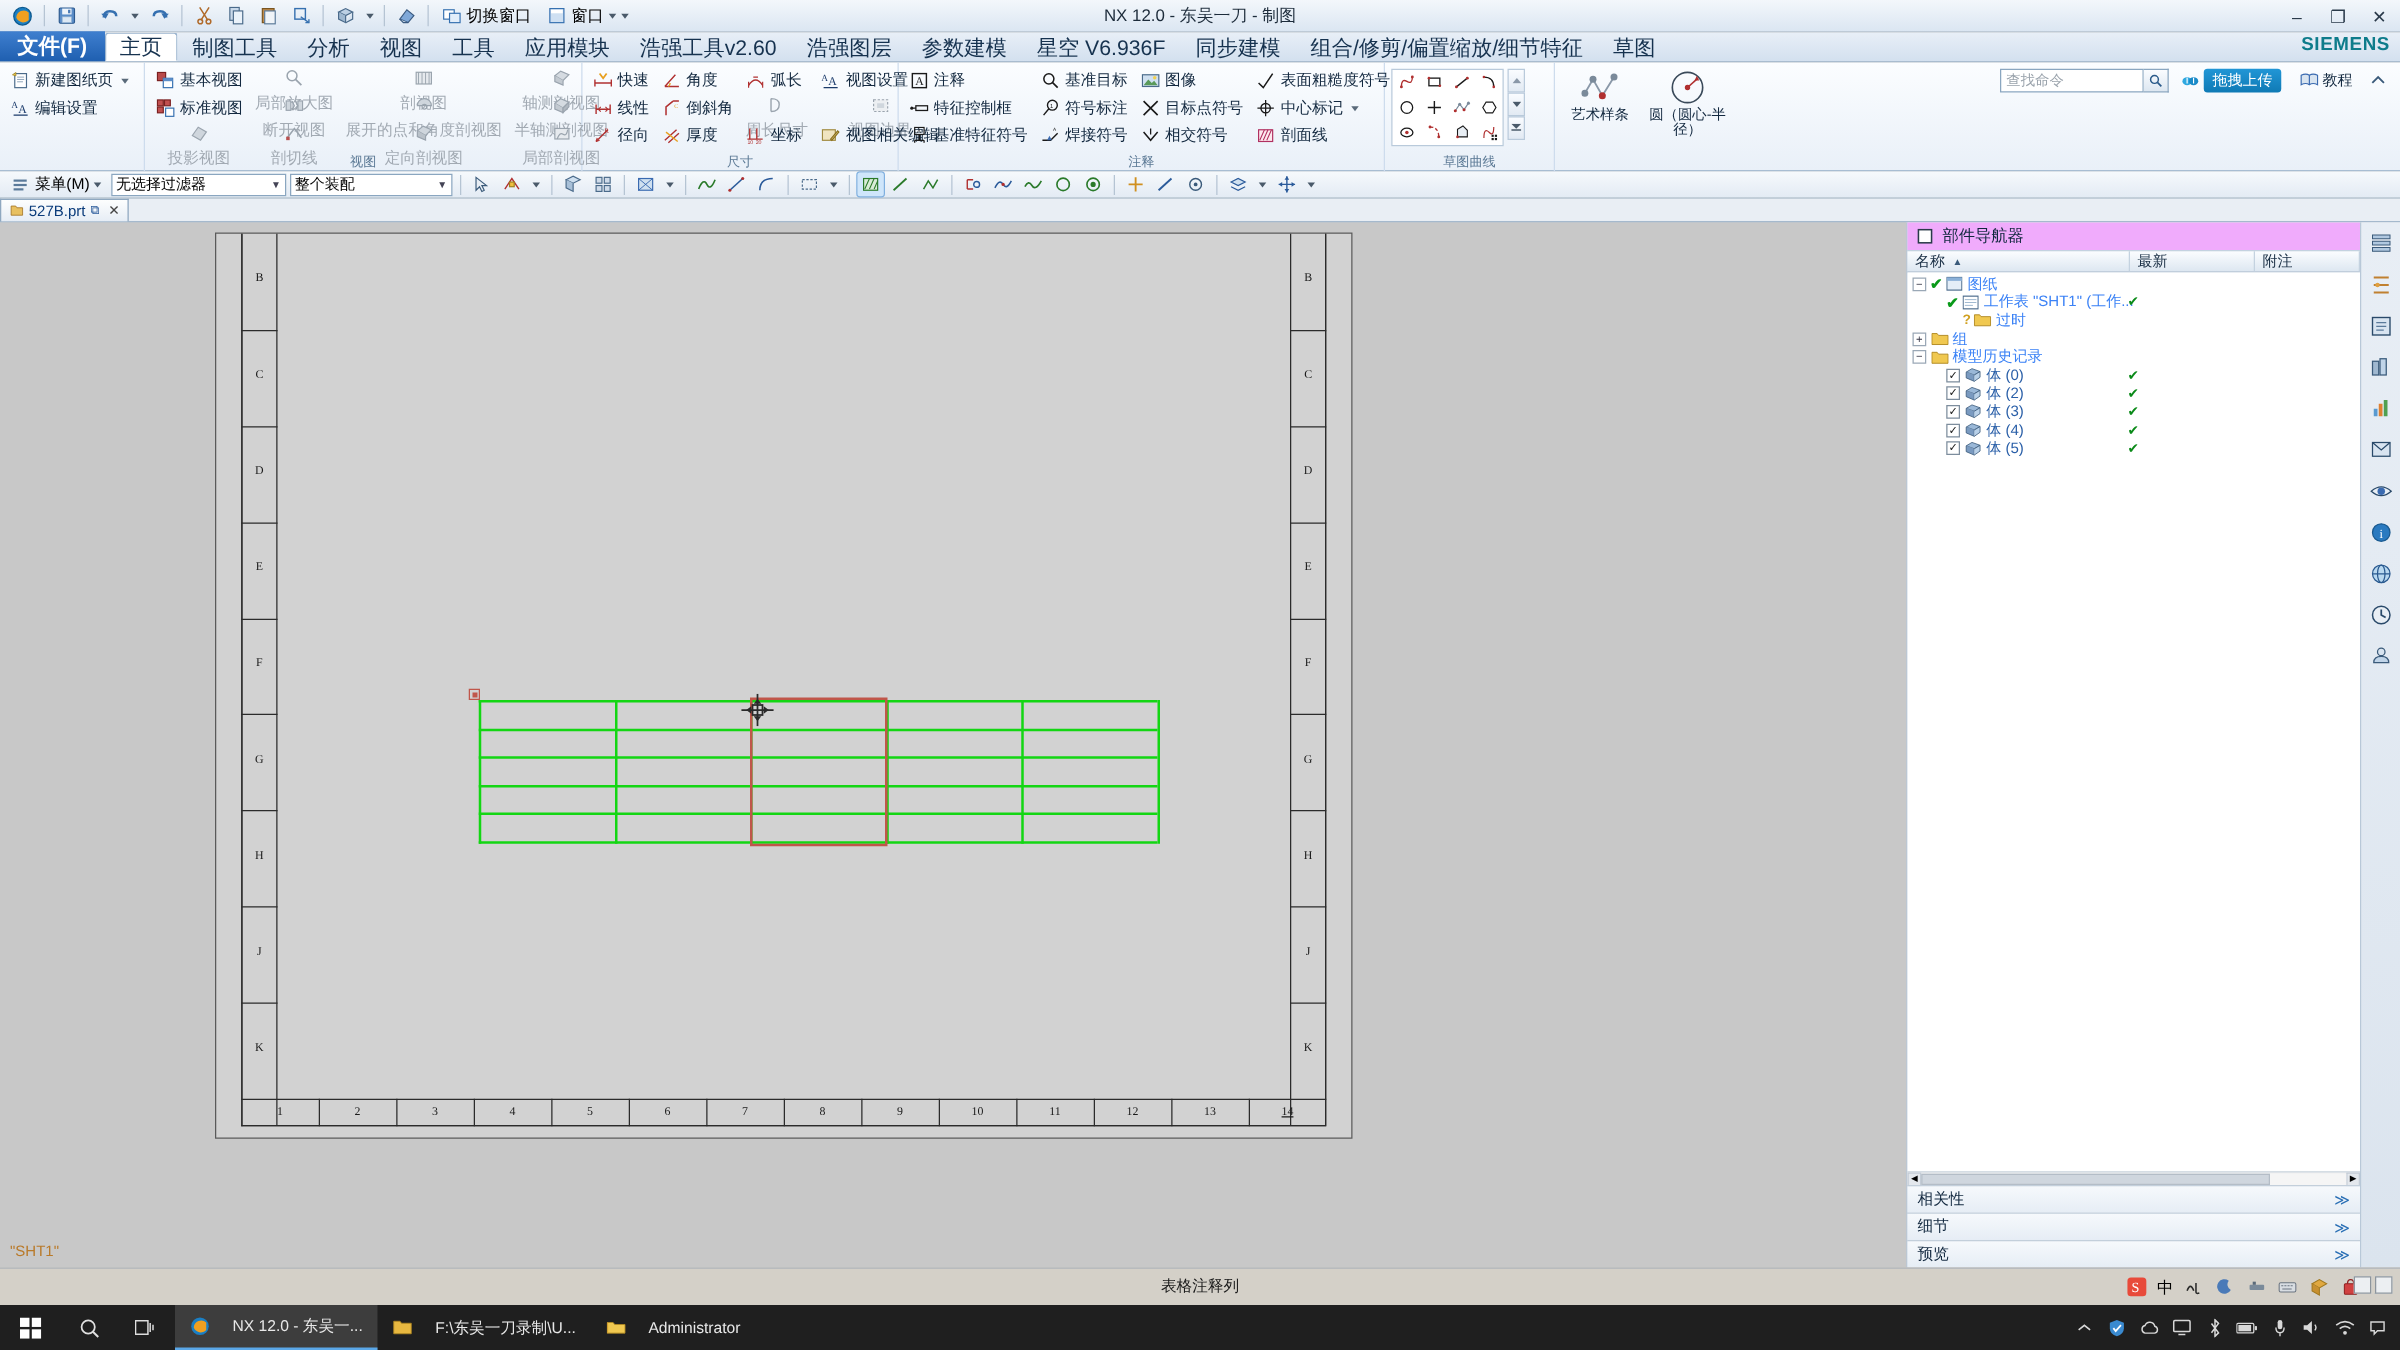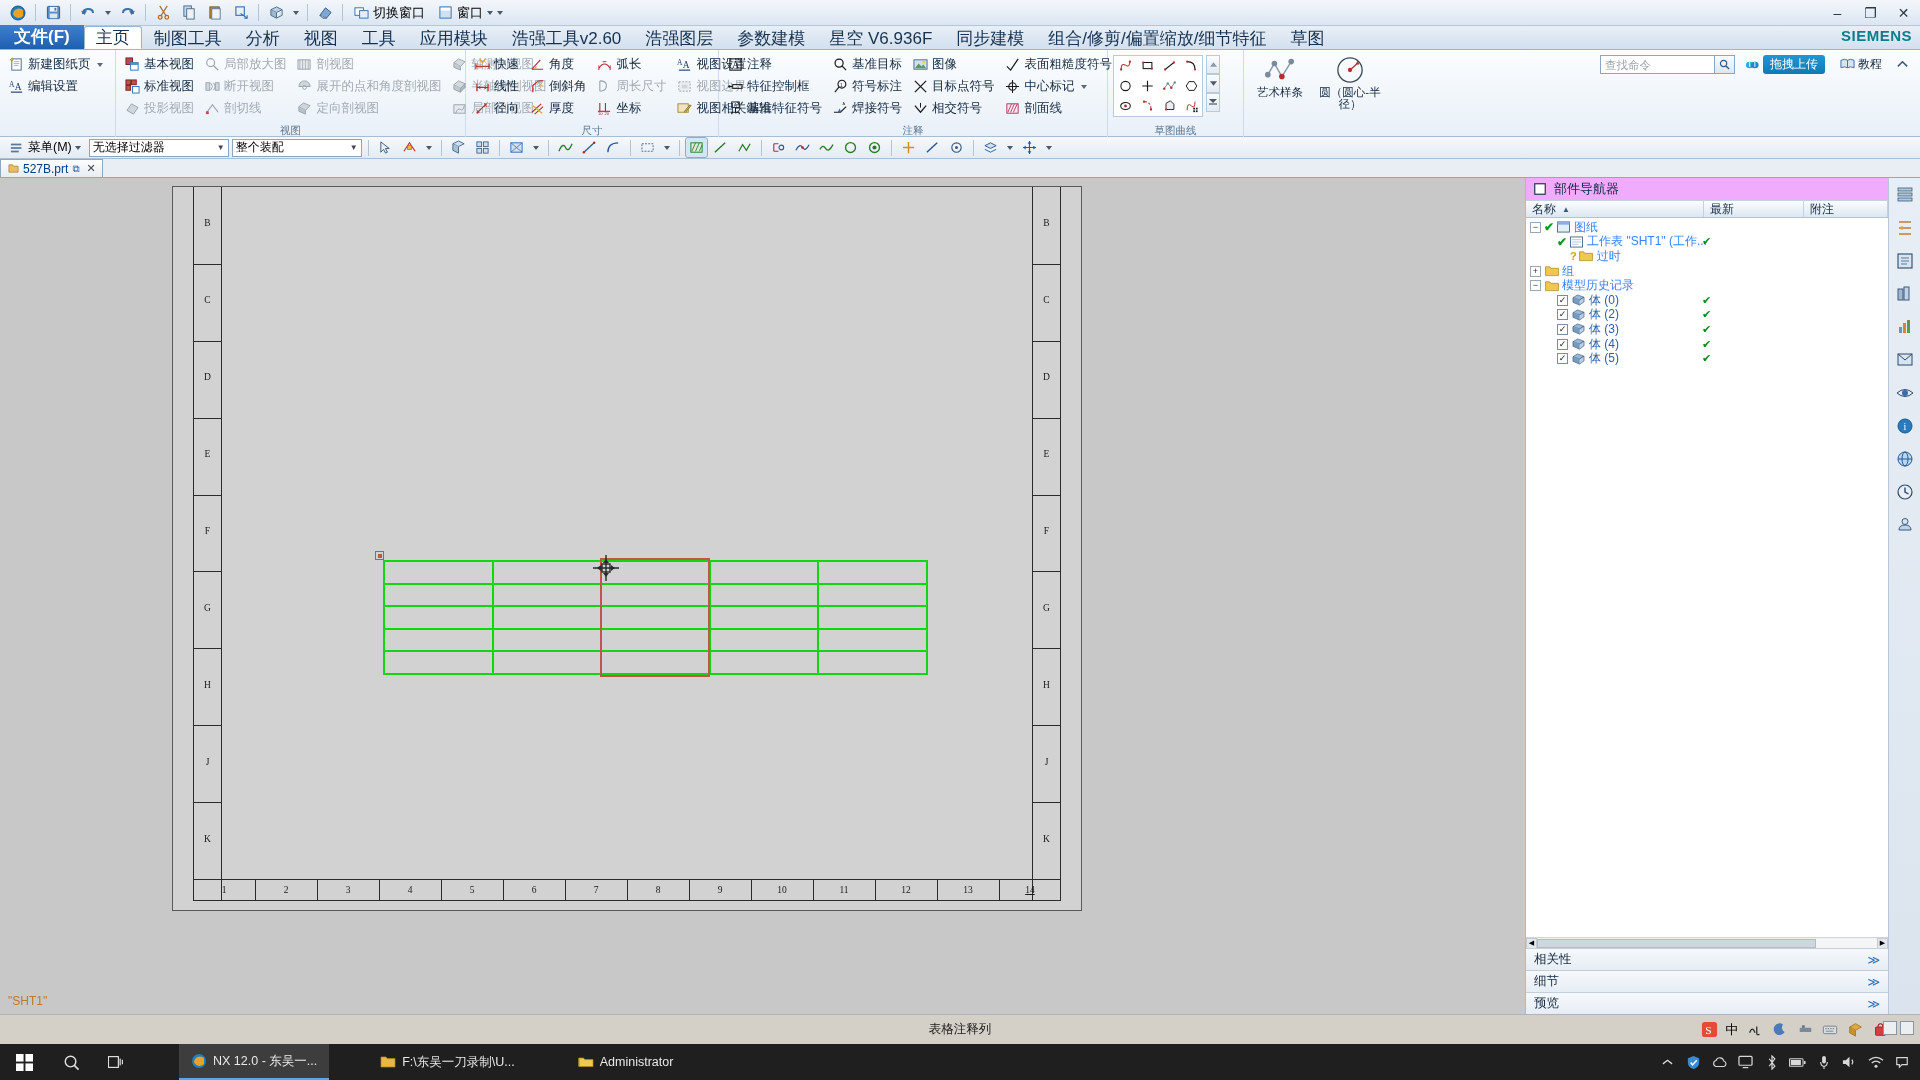--- a/index.html
+++ b/index.html
@@ -24,21 +24,21 @@
   .tab.active { background:#fff; border:1px solid #9bb4ce; border-bottom:1px solid #fff; height:23px; line-height:22px; border-radius:3px 3px 0 0;}
   #siemens { position:absolute; right:8px; top:1px; font-size:15px; font-weight:bold; color:#0e7c8b; letter-spacing:.5px;}
 
   
   #ribbon { height:87px; background:linear-gradient(to bottom,#fbfdff,#e9f0f8); border-bottom:1px solid #a8bdd2; display:flex; position:relative;}
   .rgroup { display:flex; flex-direction:column; height:87px; border-right:1px solid #cddced; position:relative;}
   .rgroup-body { flex:1; display:flex; align-items:flex-start; padding:4px 5px 0 5px; gap:2px;}
   .rgroup-label { height:13px; font-size:10.5px; color:#5a7894; text-align:center; line-height:13px;}
   .rcol { display:flex; flex-direction:column; gap:1px;}
   .ritem { display:flex; align-items:center; gap:4px; height:21px; padding:0 5px 0 3px; font-size:12.5px; color:#12283f; cursor:pointer; white-space:nowrap; border-radius:2px;}
-  .ritem.dis { color:#a2aab3; cursor:default;}
+  .ritem.dis { color:#a2aab3; cursor:default;flex-direction:column;}
   .ico { width:16px; height:16px; flex:none; display:flex; align-items:center; justify-content:center; font-size:11px;}
   .ico svg { display:block; }
   .mini-caret { width:0;height:0;border-left:3.5px solid transparent;border-right:3.5px solid transparent;border-top:4px solid #5a6a7a; margin-left:2px;}
 
   
   .sk-grid { display:grid; grid-template-columns:repeat(4,22px); grid-template-rows:repeat(3,20px); border:1px solid #b9cadb; background:#fff;}
   .sk-cell { display:flex;align-items:center;justify-content:center;cursor:pointer;}
   .sk-scroll { display:flex; flex-direction:column; width:14px; margin-left:1px;}
   .sk-sb { height:19px; border:1px solid #b9cadb; background:linear-gradient(to bottom,#fafcff,#e2eaf3); display:flex;align-items:center;justify-content:center;cursor:pointer;}
   .big-item { width:62px; display:flex; flex-direction:column; align-items:center; cursor:pointer; padding-top:2px;}
@@ -107,21 +107,21 @@
   #statusbar { height:30px; background:#d4d0c8; border-top:1px solid #aeb4ba; display:flex; align-items:center; position:relative;}
   #statustext { position:absolute; left:0; right:0; text-align:center; font-size:12.5px; color:#1a1a1a;}
   #tray { position:absolute; right:6px; display:flex; align-items:center; gap:7px; height:30px;}
   .tray-ico{ width:18px;height:18px;display:flex;align-items:center;justify-content:center;cursor:pointer;}
   #sright { position:absolute; right:6px; top:6px; display:flex; gap:3px;}
   .sbox { width:14px;height:14px;border:1px solid #8d959d;background:#eceff2;cursor:pointer;}
 
   
   #taskbar { height:36px; background:#1f1f1f; display:flex; align-items:center; position:relative;}
   .tb-btn { height:36px; display:flex; align-items:center; justify-content:center; cursor:pointer; color:#e6e6e6;}
-  .tb-app { height:36px; display:flex; align-items:center; gap:6px; padding:0 12px; color:#e8e8e8; font-size:12.5px; cursor:pointer; max-width:230px; white-space:nowrap; overflow:hidden;margin-left:39px;}
+  .tb-app { height:36px; display:flex; align-items:center; gap:18px; padding:0 12px; color:#e8e8e8; font-size:12.5px; cursor:pointer; max-width:230px; white-space:nowrap; overflow:hidden;}
   .tb-app.active { background:#3d3d3d; border-bottom:2px solid #5aa7e8;}
   #systray { position:absolute; right:0; height:36px; display:flex; align-items:center; gap:9px; padding-right:10px; color:#e6e6e6; font-size:12px;}
   .st-ico{width:17px;height:17px;display:flex;align-items:center;justify-content:center;cursor:pointer;}
 </style>
 </head>
 <body>
 
 <div id="titlebar">
   <div id="qat">
     <div class="qat-btn">
@@ -216,20 +216,21 @@
           <svg width="15" height="15" viewBox="0 0 16 16">
             <rect x="2" y="2" width="12" height="12" fill="#cfe0f2" stroke="#3570b0"></rect>
             <rect x="3" y="3" width="10" height="3" fill="#fff"></rect>
           </svg>
         </span>
       <span>窗口</span>
       <span class="caret"></span>
       <span class="caret"></span>
     </div>
   </div>
+  <div id="apptitle">NX 12.0 - 东吴一刀 - 制图</div>
   <div id="winbtns">
     <div class="winbtn">–</div>
     <div class="winbtn">❐</div>
     <div class="winbtn close">✕</div>
   </div>
 </div>
 
 <div id="tabrow">
   <div class="tab file">文件(F)</div>
   <div class="tab active">主页</div>

